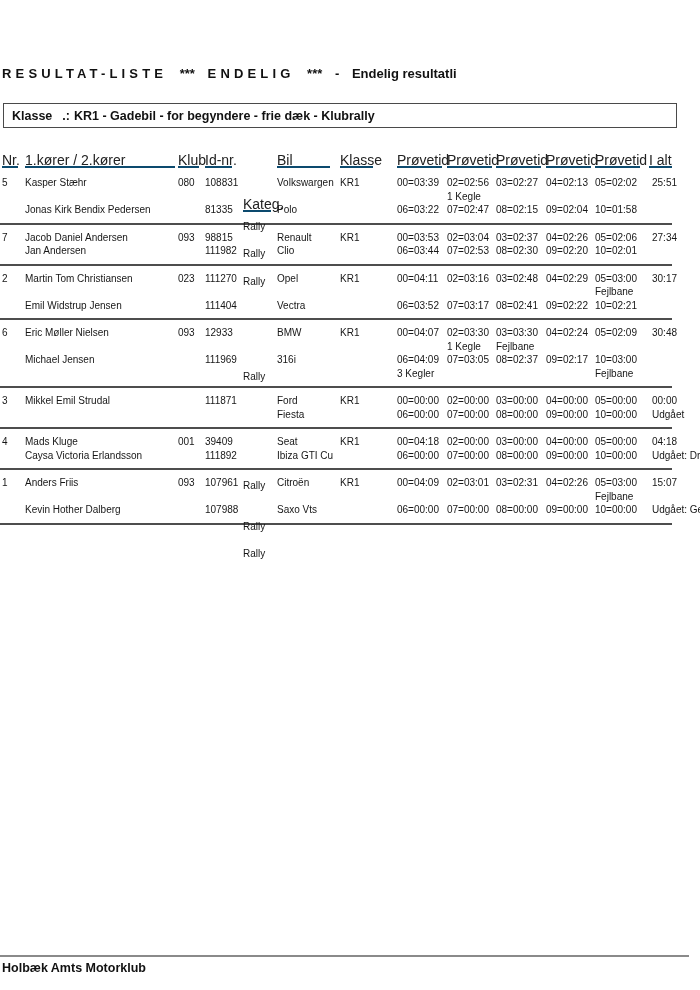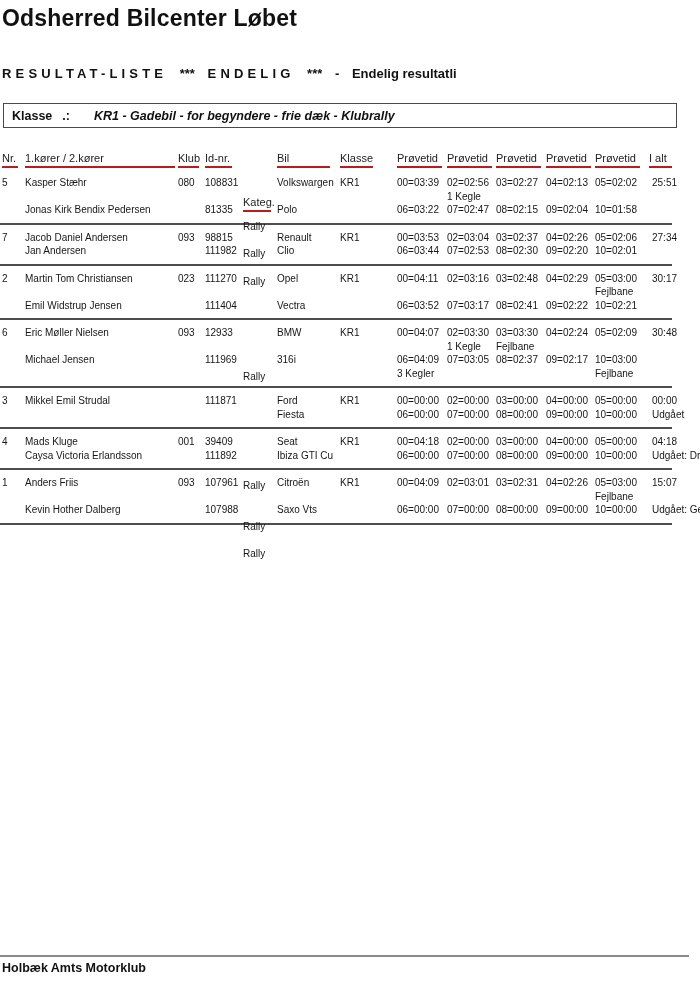--- a/index.html
+++ b/index.html
@@ -24,27 +24,27 @@
   .subtitle span{margin-right:9px;}
   .ls{letter-spacing:0.32em;}
   .klasse-box{
     position:absolute;left:3px;top:103px;width:672px;height:23px;
     border:1px solid #4a4a4a;
     display:flex;align-items:center;
   }
   .klasse-box span{font-size:12.5px;font-weight:bold;white-space:nowrap;}
   .klasse-label{margin-left:8px;}
   .klasse-sep{margin-left:10px;}
-  .klasse-value{margin-left:24px;font-style:italic;}
+  .klasse-value{margin-left:4px;}
 
   .thead{position:absolute;left:0;top:152px;height:18px;width:700px;}
   .hcell{
     position:absolute;top:0;height:14px;
-    font-size:11px;color:#222;
-    border-bottom:2px solid #b91c1c;
+    font-size:14px;color:#222;
+    border-bottom:2px solid #0c4a6e;
     white-space:nowrap;
   }
   
   .c0{left:2px;}  .c1{left:25px;} .c2{left:178px;} .c3{left:205px;}
   .c4{left:243px;margin-top:44px;} .c5{left:277px;} .c6{left:340px;} .c7{left:397px;}
   .c8{left:447px;} .c9{left:496px;} .c10{left:546px;} .c11{left:595px;}
   .c12{left:652px;}
   
   .w0{width:16px;} .w1{width:150px;} .w2{width:21px;} .w3{width:27px;}
   .w4{width:28px;} .w5{width:53px;} .w6{width:33px;} .w7{width:45px;}
@@ -74,21 +74,20 @@
   .footer-club{
     position:absolute;left:2px;top:961px;
     font-size:12.5px;font-weight:bold;white-space:nowrap;
   }
 </style>
 </head>
 <body>
 
 <div class="doc">
 
-  <div class="title">Odsherred Bilcenter Løbet</div>
 
   <div class="subtitle">
     <span class="ls">RESULTAT-LISTE</span>
     <span>***</span>
     <span class="ls">ENDELIG</span>
     <span>***</span>
     <span>-</span>
     <span>Endelig resultatli</span>
   </div>
 

